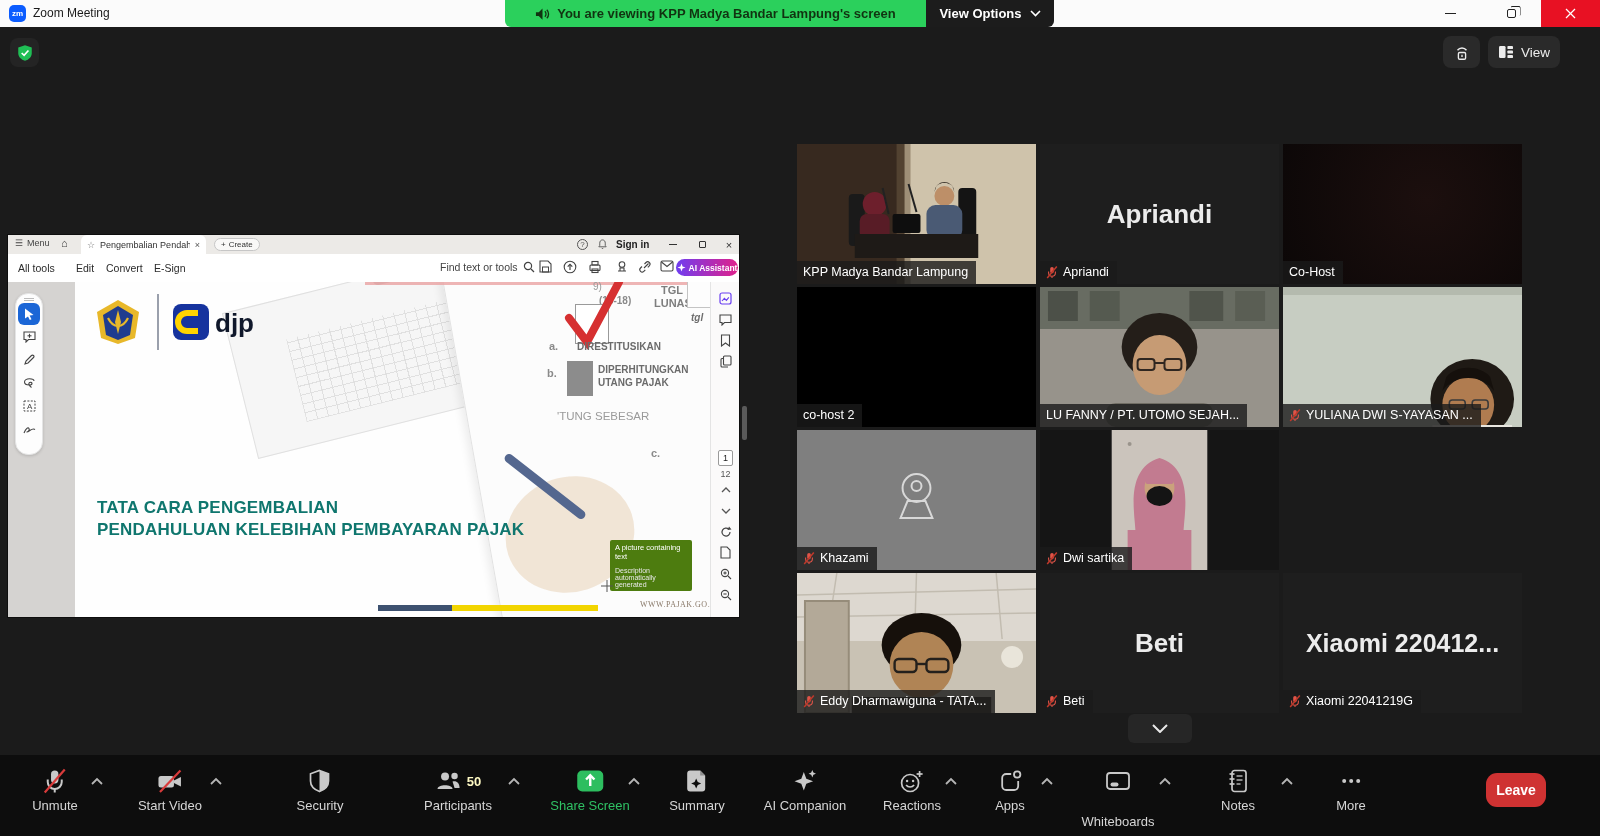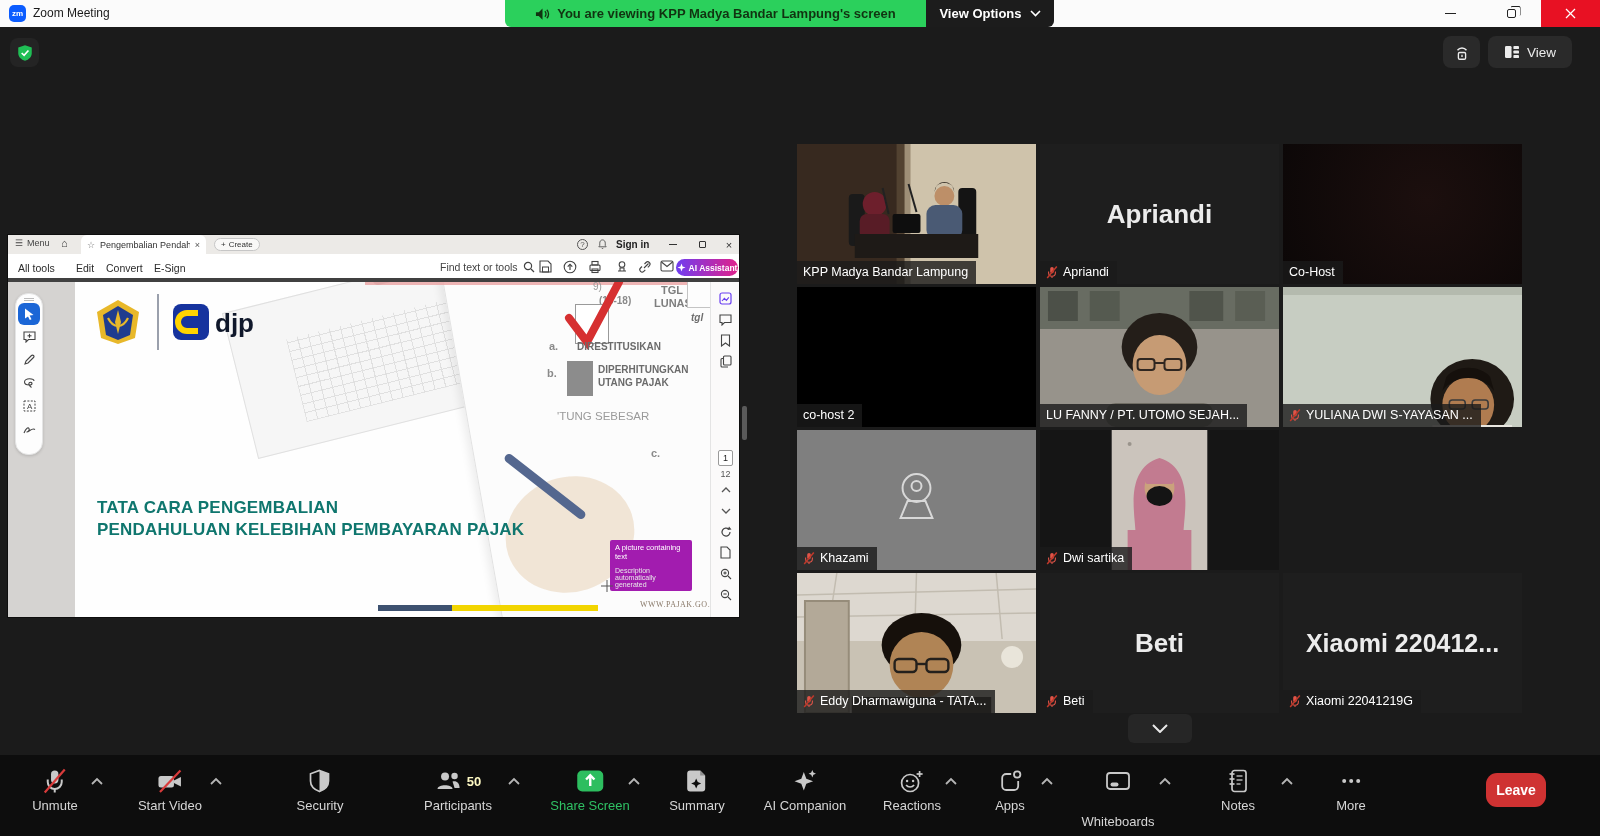--- a/index.html
+++ b/index.html
@@ -26,36 +26,36 @@
   .resbox{width:9px;height:9px;border:1.2px solid #222;border-radius:2px;position:relative;background:#fbfbfb;}
   .resbox:before{content:"";position:absolute;left:2px;top:-4px;width:9px;height:9px;border:1.2px solid #222;border-radius:2px;
     clip-path:polygon(15% 0,100% 0,100% 85%,72% 85%,72% 15%,15% 15%);}
 
   
   .shield-btn{position:absolute;left:10px;top:38px;width:29px;height:29px;border-radius:8px;background:#242424;
     display:flex;align-items:center;justify-content:center;cursor:pointer;}
   .tr-btn{position:absolute;top:36px;height:32px;border-radius:8px;background:#2a2a2a;color:#ececec;
     display:flex;align-items:center;justify-content:center;gap:7px;font-size:13.5px;cursor:pointer;}
   .tr-lock{left:1443px;width:37px;}
-  .tr-view{left:1488px;width:84px;text-align:center;}
+  .tr-view{left:1488px;width:72px;text-align:center;}
 
   
   .pdfwin{position:absolute;left:8px;top:235px;width:731px;height:382px;background:#fff;box-shadow:0 0 0 1px #0e0e0e;}
   .acro-titlebar{position:absolute;left:0;top:0;width:731px;height:19px;background:#eceae7;font-size:9px;color:#333;}
   .acro-menu{position:absolute;left:7px;top:3px;display:flex;gap:4px;align-items:center;color:#444;cursor:pointer;}
   .acro-home{position:absolute;left:53px;top:2px;font-size:11px;color:#444;cursor:pointer;}
   .acro-tab{position:absolute;left:73px;top:0;width:125px;height:19px;background:#fff;border-radius:6px 6px 0 0;
     display:flex;align-items:center;gap:5px;padding:0 6px;cursor:pointer;}
   .acro-create{position:absolute;left:206px;top:3px;height:13px;padding:0 6px;border:1px solid #c6c6c6;border-radius:7px;
     background:#f9f8f7;display:flex;align-items:center;gap:3px;font-size:8px;color:#333;cursor:pointer;}
   .acro-help{position:absolute;left:569px;top:4px;width:11px;height:11px;border:1px solid #555;border-radius:50%;
     font-size:8px;display:flex;align-items:center;justify-content:center;color:#555;cursor:pointer;}
   .acro-signin{position:absolute;left:608px;top:4px;font-size:10px;font-weight:bold;color:#222;cursor:pointer;}
   .aw{position:absolute;top:0;height:19px;width:26px;display:flex;align-items:center;justify-content:center;color:#333;cursor:pointer;font-size:10px;}
-  .acro-toolbar{position:absolute;left:0;top:19px;width:731px;height:29px;background:#fff;border-bottom:5px solid #404040;}
+  .acro-toolbar{position:absolute;left:0;top:19px;width:731px;height:29px;background:#fff;border-bottom:1px solid #404040;}
   .atool{position:absolute;top:8px;font-size:10.5px;color:#2b2b2b;cursor:pointer;}
   .findbox{position:absolute;left:432px;top:7px;display:flex;align-items:center;gap:5px;font-size:10.5px;color:#444;cursor:text;}
   .aticon{position:absolute;top:6px;cursor:pointer;}
   .ai-pill{position:absolute;left:668px;top:5px;width:62px;height:17px;border-radius:9px;
     background:linear-gradient(90deg,#6f3df0,#e0218a);color:#fff;font-size:8.5px;font-weight:bold;
     display:flex;align-items:center;justify-content:center;gap:3px;cursor:pointer;}
   .acro-content{position:absolute;left:0;top:47px;width:731px;height:335px;background:#d5d3d1;overflow:hidden;}
   .toolrail{position:absolute;left:7px;top:11px;width:28px;height:162px;background:#fdfdfd;border:1px solid #e4e4e4;
     border-radius:13px;box-shadow:0 1px 3px rgba(0,0,0,.15);}
   .tr-handle{margin:4px auto 2px;width:10px;height:3px;border-top:1px solid #bbb;border-bottom:1px solid #bbb;}
@@ -79,21 +79,21 @@
   .clip{position:absolute;left:295px;top:-28px;width:55px;height:26px;border:3px solid #b9b9b9;border-radius:6px;
     transform:rotate(-14deg);background:#eee;z-index:1;}
   .fade2{position:absolute;left:398px;top:-40px;width:280px;height:400px;background:#fcfcfc;border:1px solid #e2e2e2;
     transform:rotate(-10deg);box-shadow:-4px 0 8px rgba(0,0,0,.07);z-index:1;}
   .pinkline{position:absolute;left:290px;top:0;width:345px;height:3px;background:#eaa3a3;opacity:.8;z-index:2;}
   .hand{position:absolute;left:430px;top:195px;width:130px;height:115px;border-radius:50%;
     background:#efe2d2;opacity:.9;transform:rotate(-18deg);z-index:2;}
   .pen{position:absolute;left:420px;top:200px;width:100px;height:9px;border-radius:5px;background:#54678f;
     transform:rotate(38deg);z-index:2;}
   .doc-title{color:#0f766e;font-weight:bold;font-size:17px;letter-spacing:.2px;}
-  .tooltip{position:absolute;left:535px;top:258px;width:82px;background:#a21caf;border-radius:2px;
+  .tooltip{position:absolute;left:535px;top:258px;width:82px;background:#4d7c0f;border-radius:2px;
     padding:3px 5px;z-index:4;color:#fff;}
   .tooltip .l1{font-size:7.5px;}
   .tooltip .l2{font-size:7px;color:#e9e9e9;margin-top:6px;}
   .bar-navy{position:absolute;left:303px;top:323px;width:74px;height:6px;background:#3d5170;z-index:3;}
   .bar-yellow{position:absolute;left:377px;top:323px;width:146px;height:6px;background:#f2d500;z-index:3;}
   .site{position:absolute;left:565px;top:318px;font-family:"Liberation Serif",serif;font-size:8px;color:#8a7a6a;letter-spacing:.5px;z-index:3;}
   .graytxt{color:#8a8a8a;font-weight:bold;font-size:10px;}
 
   .pdf-scrollthumb{position:absolute;left:742px;top:406px;width:5px;height:34px;background:#5a5a5a;border-radius:2px;}
 

